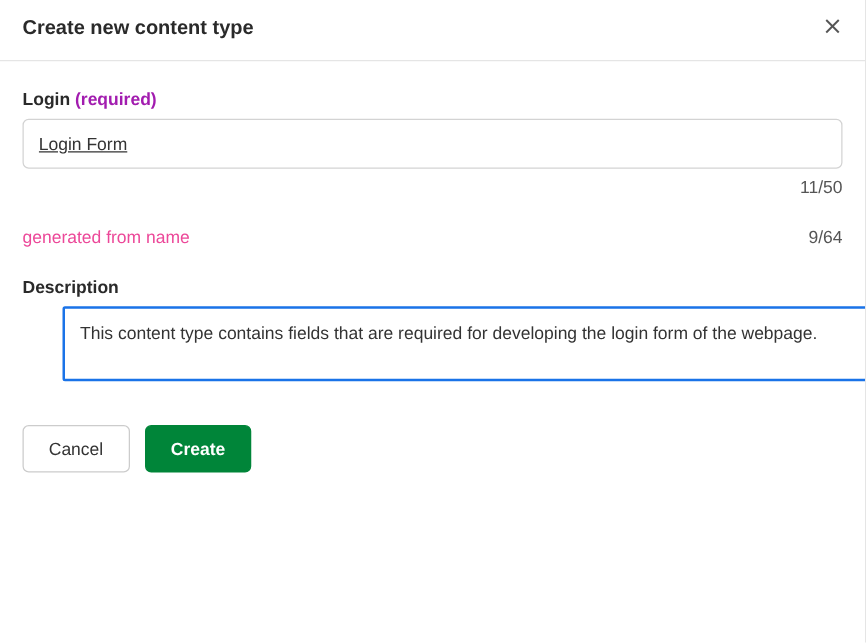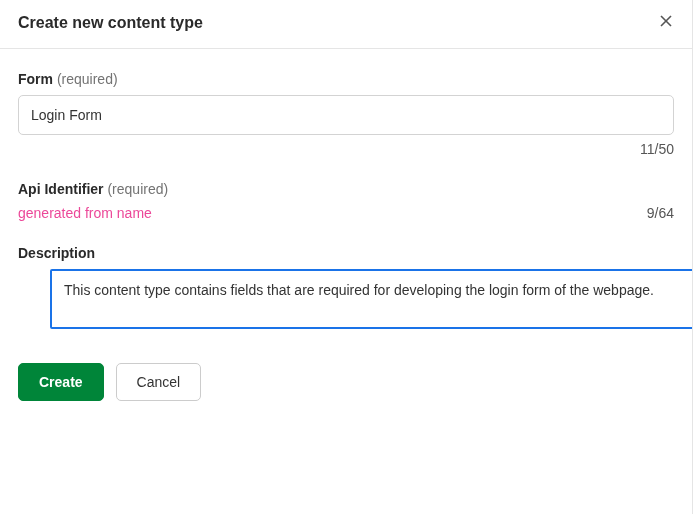--- a/index.html
+++ b/index.html
@@ -40,33 +40,34 @@
   }
   .field-group { margin-bottom: 24px; }
   .field-label {
     font-size: 14px;
     font-weight: 600;
     color: #2a2a2a;
     margin-bottom: 8px;
     display: block;
   }
   .field-required {
-    font-weight: 400;
-    color: #737373;
+    font-weight: 700;
+    color: #a21caf;
   }
   .text-input {
     width: 100%;
     height: 40px;
     border: 1px solid #d3d3d3;
     border-radius: 5px;
     padding: 0 12px;
     font-size: 14px;
     color: #333;
     outline: none;
     font-family: inherit;
+    text-decoration: underline;
   }
   .textarea-input {
     width: 100%;
     height: 60px;
     border: 2px solid #1a73e8;
     border-radius: 2px;
     padding: 10px 12px;
     font-size: 14px;
     color: #333;
     outline: none;
@@ -123,45 +124,41 @@
         <line x1="13" y1="3" x2="3" y2="13"></line>
       </svg>
     </span>
   </button>
 </div>
 
 <div class="dialog-body">
 
   <div class="field-group">
     <label class="field-label">
-      <span>Form</span>
+      <span>Login</span>
       <span class="field-required">(required)</span>
     </label>
     <input type="text" class="text-input" value="Login Form" style="">
     <div class="field-meta">
       <span class="field-meta-right">11/50</span>
     </div>
   </div>
 
   <div class="field-group">
-    <label class="field-label">
-      <span>Api Identifier</span>
-      <span class="field-required">(required)</span>
-    </label>
     <div class="field-meta">
       <span class="field-hint">generated from name</span>
       <span class="field-meta-right">9/64</span>
     </div>
   </div>
 
   <div class="field-group">
     <label class="field-label">
       <span>Description</span>
     </label>
     <textarea class="textarea-input" style="">This content type contains fields that are required for developing the login form of the webpage.</textarea>
   </div>
 
   <div class="actions">
+    <button class="btn btn-secondary">Cancel</button>
     <button class="btn btn-primary">Create</button>
-    <button class="btn btn-secondary">Cancel</button>
   </div>
 
 </div>
 
 </body></html>

